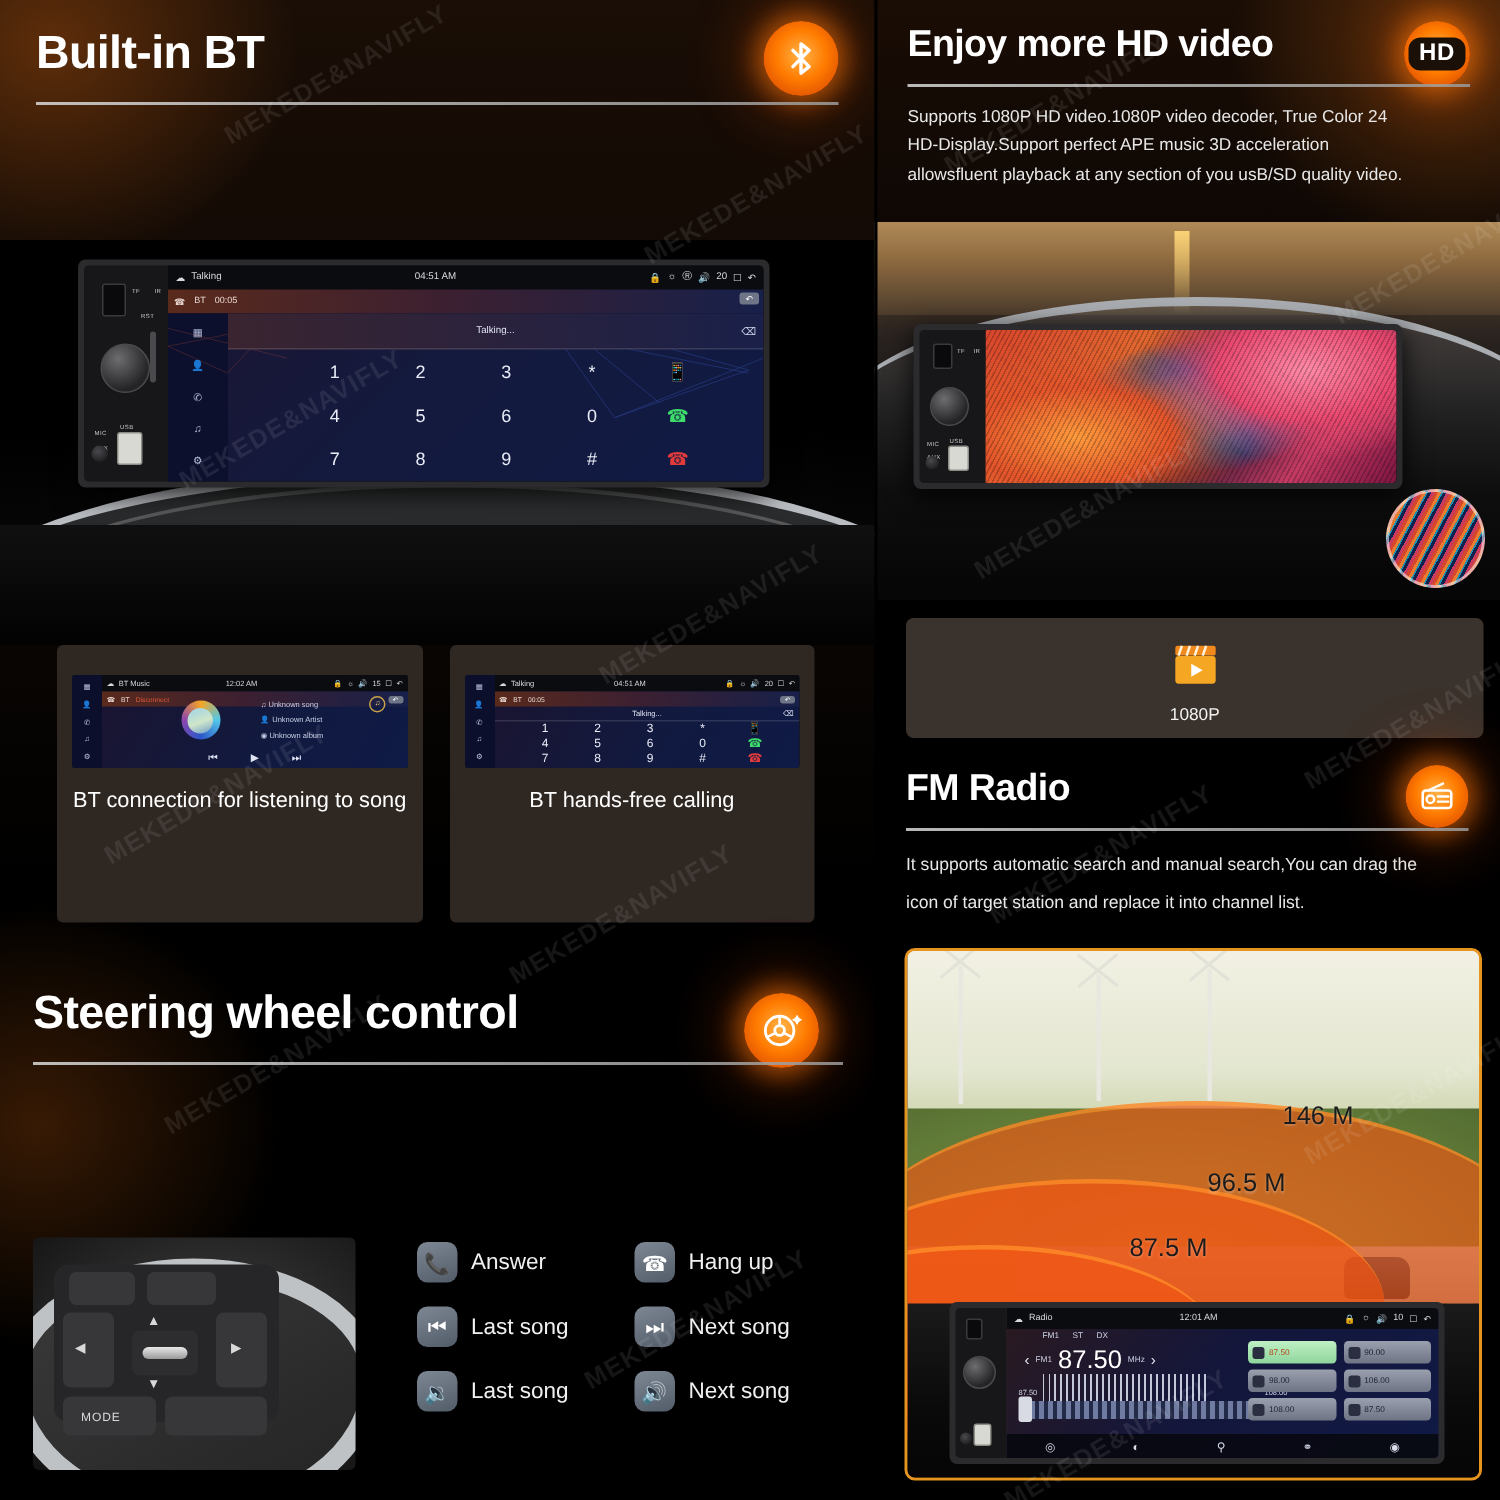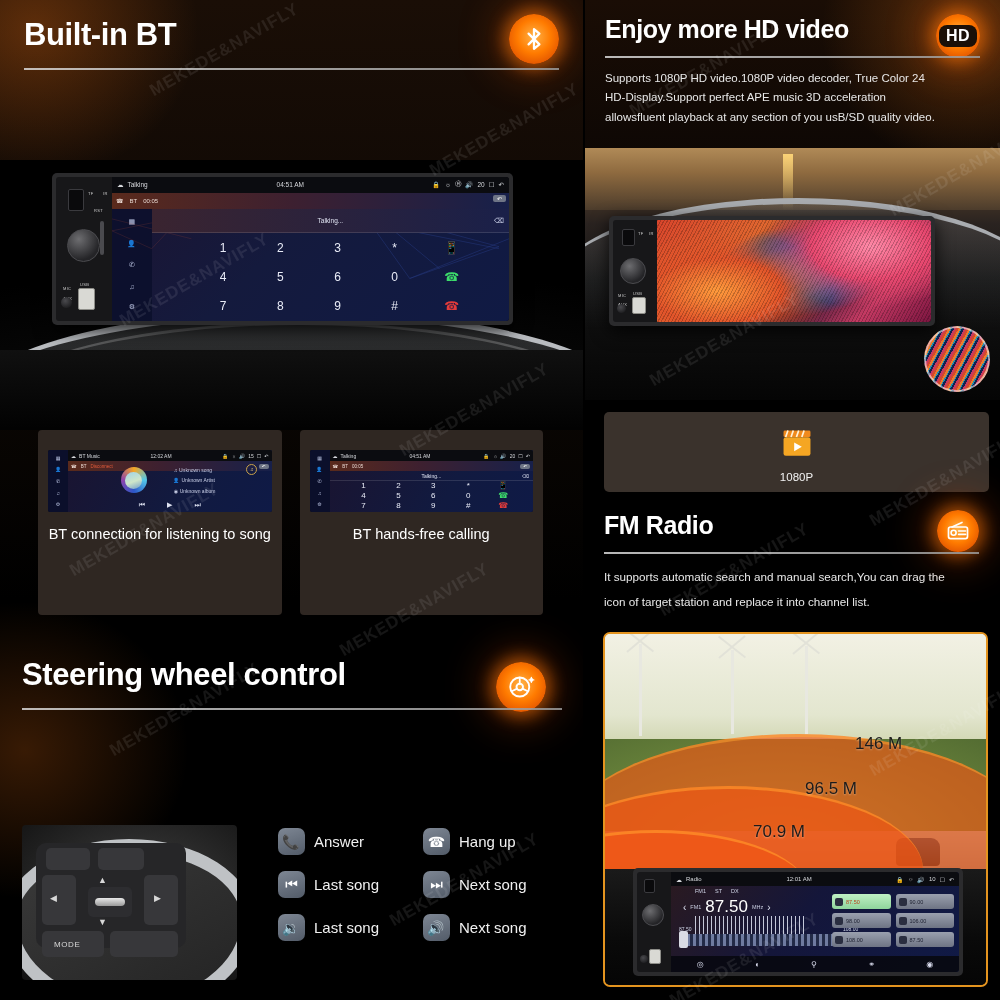--- a/index.html
+++ b/index.html
@@ -576,21 +576,21 @@
       <div class="fm-hill"></div>
       <div class="fm-road"></div>
       <div class="fm-car"></div>
 
       <div class="wave-arc" style="left:-42px;top:100px;width:470px;height:210px;opacity:.82;"></div>
       <div class="wave-arc" style="left:-72px;top:152px;width:390px;height:168px;opacity:.86;"></div>
       <div class="wave-arc" style="left:-104px;top:196px;width:310px;height:130px;opacity:.9;"></div>
 
       <div class="fm-lbl" style="left:250px;top:100px;">146 M</div>
       <div class="fm-lbl" style="left:200px;top:145px;">96.5 M</div>
-      <div class="fm-lbl" style="left:148px;top:188px;">70.9 M</div>
+      <div class="fm-lbl" style="left:148px;top:188px;">87.5 M</div>
 
       <div class="fm-dash"></div>
 
       <div class="radio-unit">
         <div class="unit-left" style="width:34px;">
           <div class="u-slot" style="left:7px;top:7px;width:11px;height:14px;"></div>
           <div class="u-knob" style="left:5px;top:32px;width:22px;height:22px;"></div>
           <div class="u-usb" style="left:12px;bottom:8px;width:12px;height:15px;"></div>
           <div class="u-jack" style="left:3px;bottom:9px;width:8px;height:8px;"></div>
         </div>

